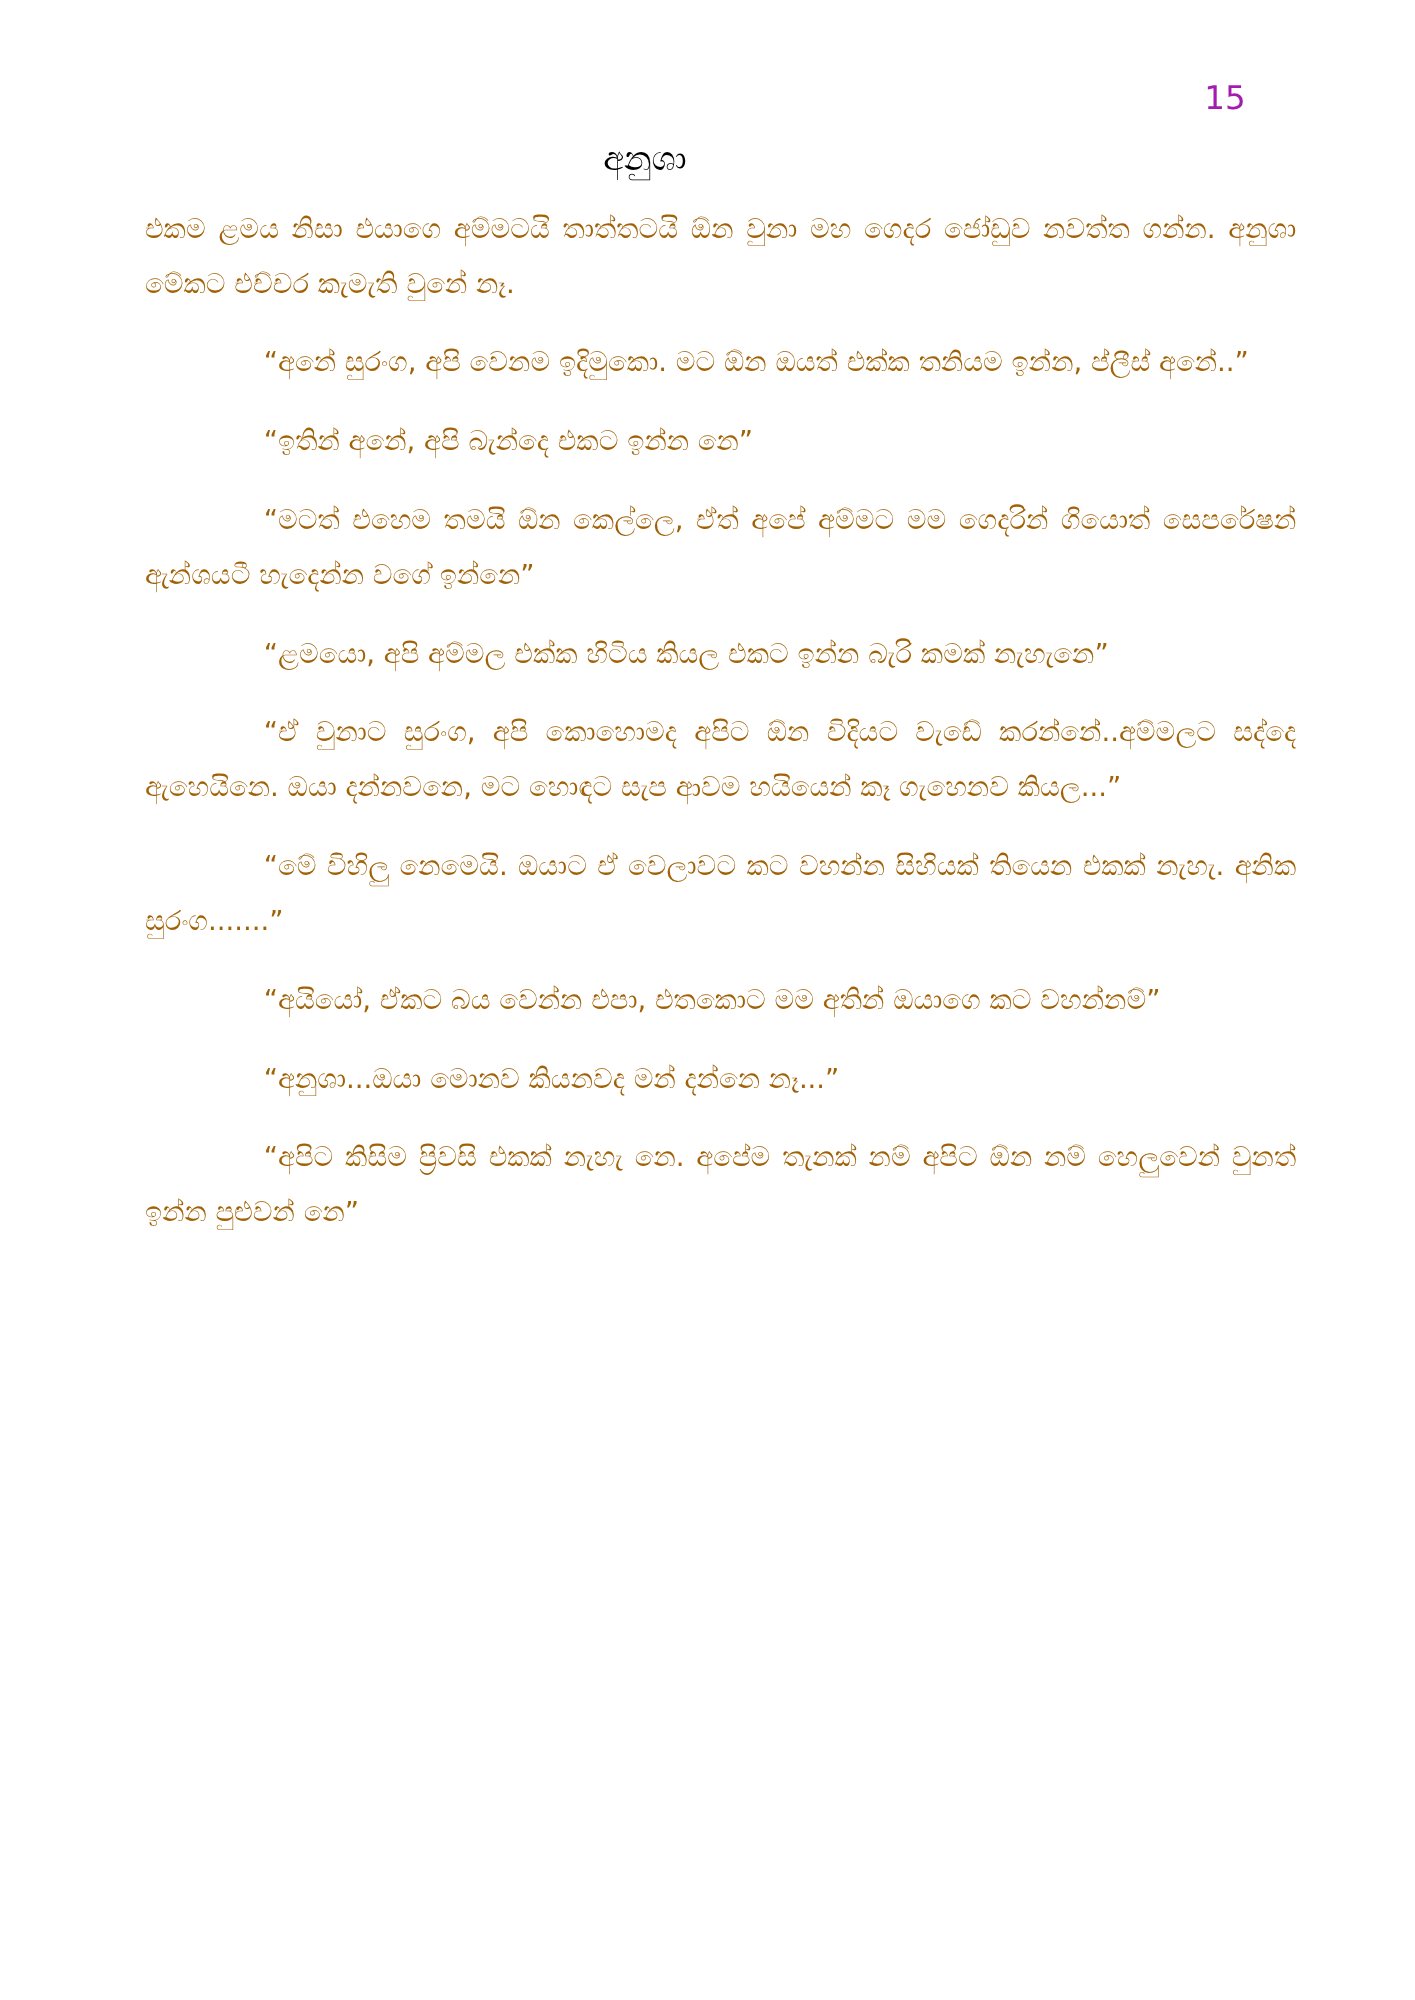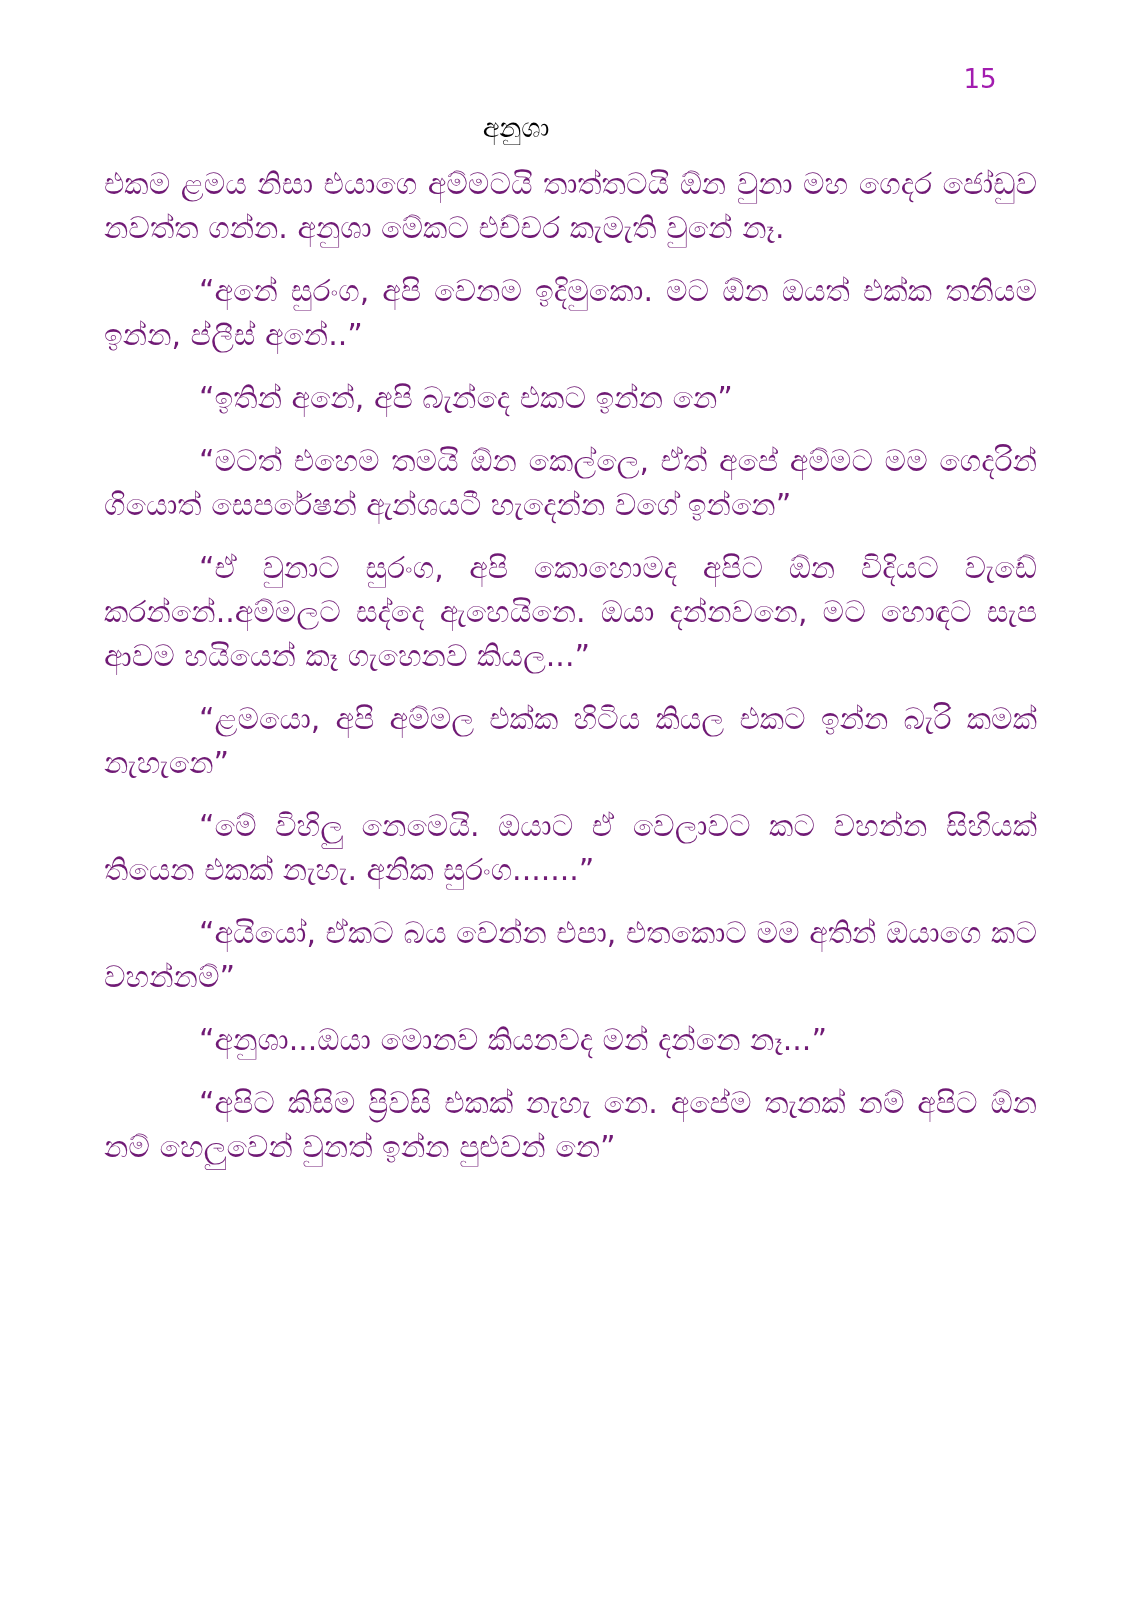--- a/index.html
+++ b/index.html
@@ -35,45 +35,45 @@
     font-size: 26px;
     color: #a21caf;
   }
   .content {
     position: absolute;
     top: 162px;
     left: 104px;
     width: 933px;
   }
   .content p {
-    margin: 0 0 19px 0;
-    font-size: 30px;
+    margin: 0 0 19px 12px;
+    font-size: 22px;
     line-height: 44px;
     text-align: justify;
-    color: #701a75;
+    color: #a16207;
   }
   .content p.indent {
     text-indent: 95px;
   }
 </style>
 </head>
 <body>
 
 <div class="page">
 
   <div class="header-title">අනුශා</div>
 
   <div class="page-number">15</div>
 
   <div class="content">
     <p>එකම ළමය නිසා එයාගෙ අම්මටයි තාත්තටයි ඕන වුනා මහ ගෙදර ජෝඩුව නවත්ත ගන්න. අනුශා මේකට එච්චර කැමැති වුනේ නෑ.</p>
     <p class="indent">“අනේ සුරංග, අපි වෙනම ඉදිමුකො. මට ඕන ඔයත් එක්ක තනියම ඉන්න, ප්ලීස් අනේ..”</p>
     <p class="indent">“ඉතින් අනේ, අපි බැන්දෙ එකට ඉන්න නෙ”</p>
     <p class="indent">“මටත් එහෙම තමයි ඕන කෙල්ලෙ, ඒත් අපේ අම්මට මම ගෙදරින් ගියොත් සෙපරේෂන් ඇන්ශයටී හැදෙන්න වගේ ඉන්නෙ”</p>
+    <p class="indent">“ළමයො, අපි අම්මල එක්ක හිටිය කියල එකට ඉන්න බැරි කමක් නැහැනෙ”</p>
     <p class="indent">“ඒ වුනාට සුරංග, අපි කොහොමද අපිට ඕන විදියට වැඩේ කරන්නේ..අම්මලට සද්දෙ ඇහෙයිනෙ. ඔයා දන්නවනෙ, මට හොඳට සැප ආවම හයියෙන් කෑ ගැහෙනව කියල...”</p>
-    <p class="indent">“ළමයො, අපි අම්මල එක්ක හිටිය කියල එකට ඉන්න බැරි කමක් නැහැනෙ”</p>
     <p class="indent">“මේ විහිලු නෙමෙයි. ඔයාට ඒ වෙලාවට කට වහන්න සිහියක් තියෙන එකක් නැහැ. අනික සුරංග.......”</p>
     <p class="indent">“අයියෝ, ඒකට බය වෙන්න එපා, එතකොට මම අතින් ඔයාගෙ කට වහන්නම්”</p>
     <p class="indent">“අනුශා...ඔයා මොනව කියනවද මන් දන්නෙ නෑ...”</p>
     <p class="indent">“අපිට කිසිම ප්‍රිවසි එකක් නැහැ නෙ. අපේම තැනක් නම් අපිට ඕන නම් හෙලුවෙන් වුනත් ඉන්න පුළුවන් නෙ”</p>
   </div>
 
 </div>
 
 </body></html>

